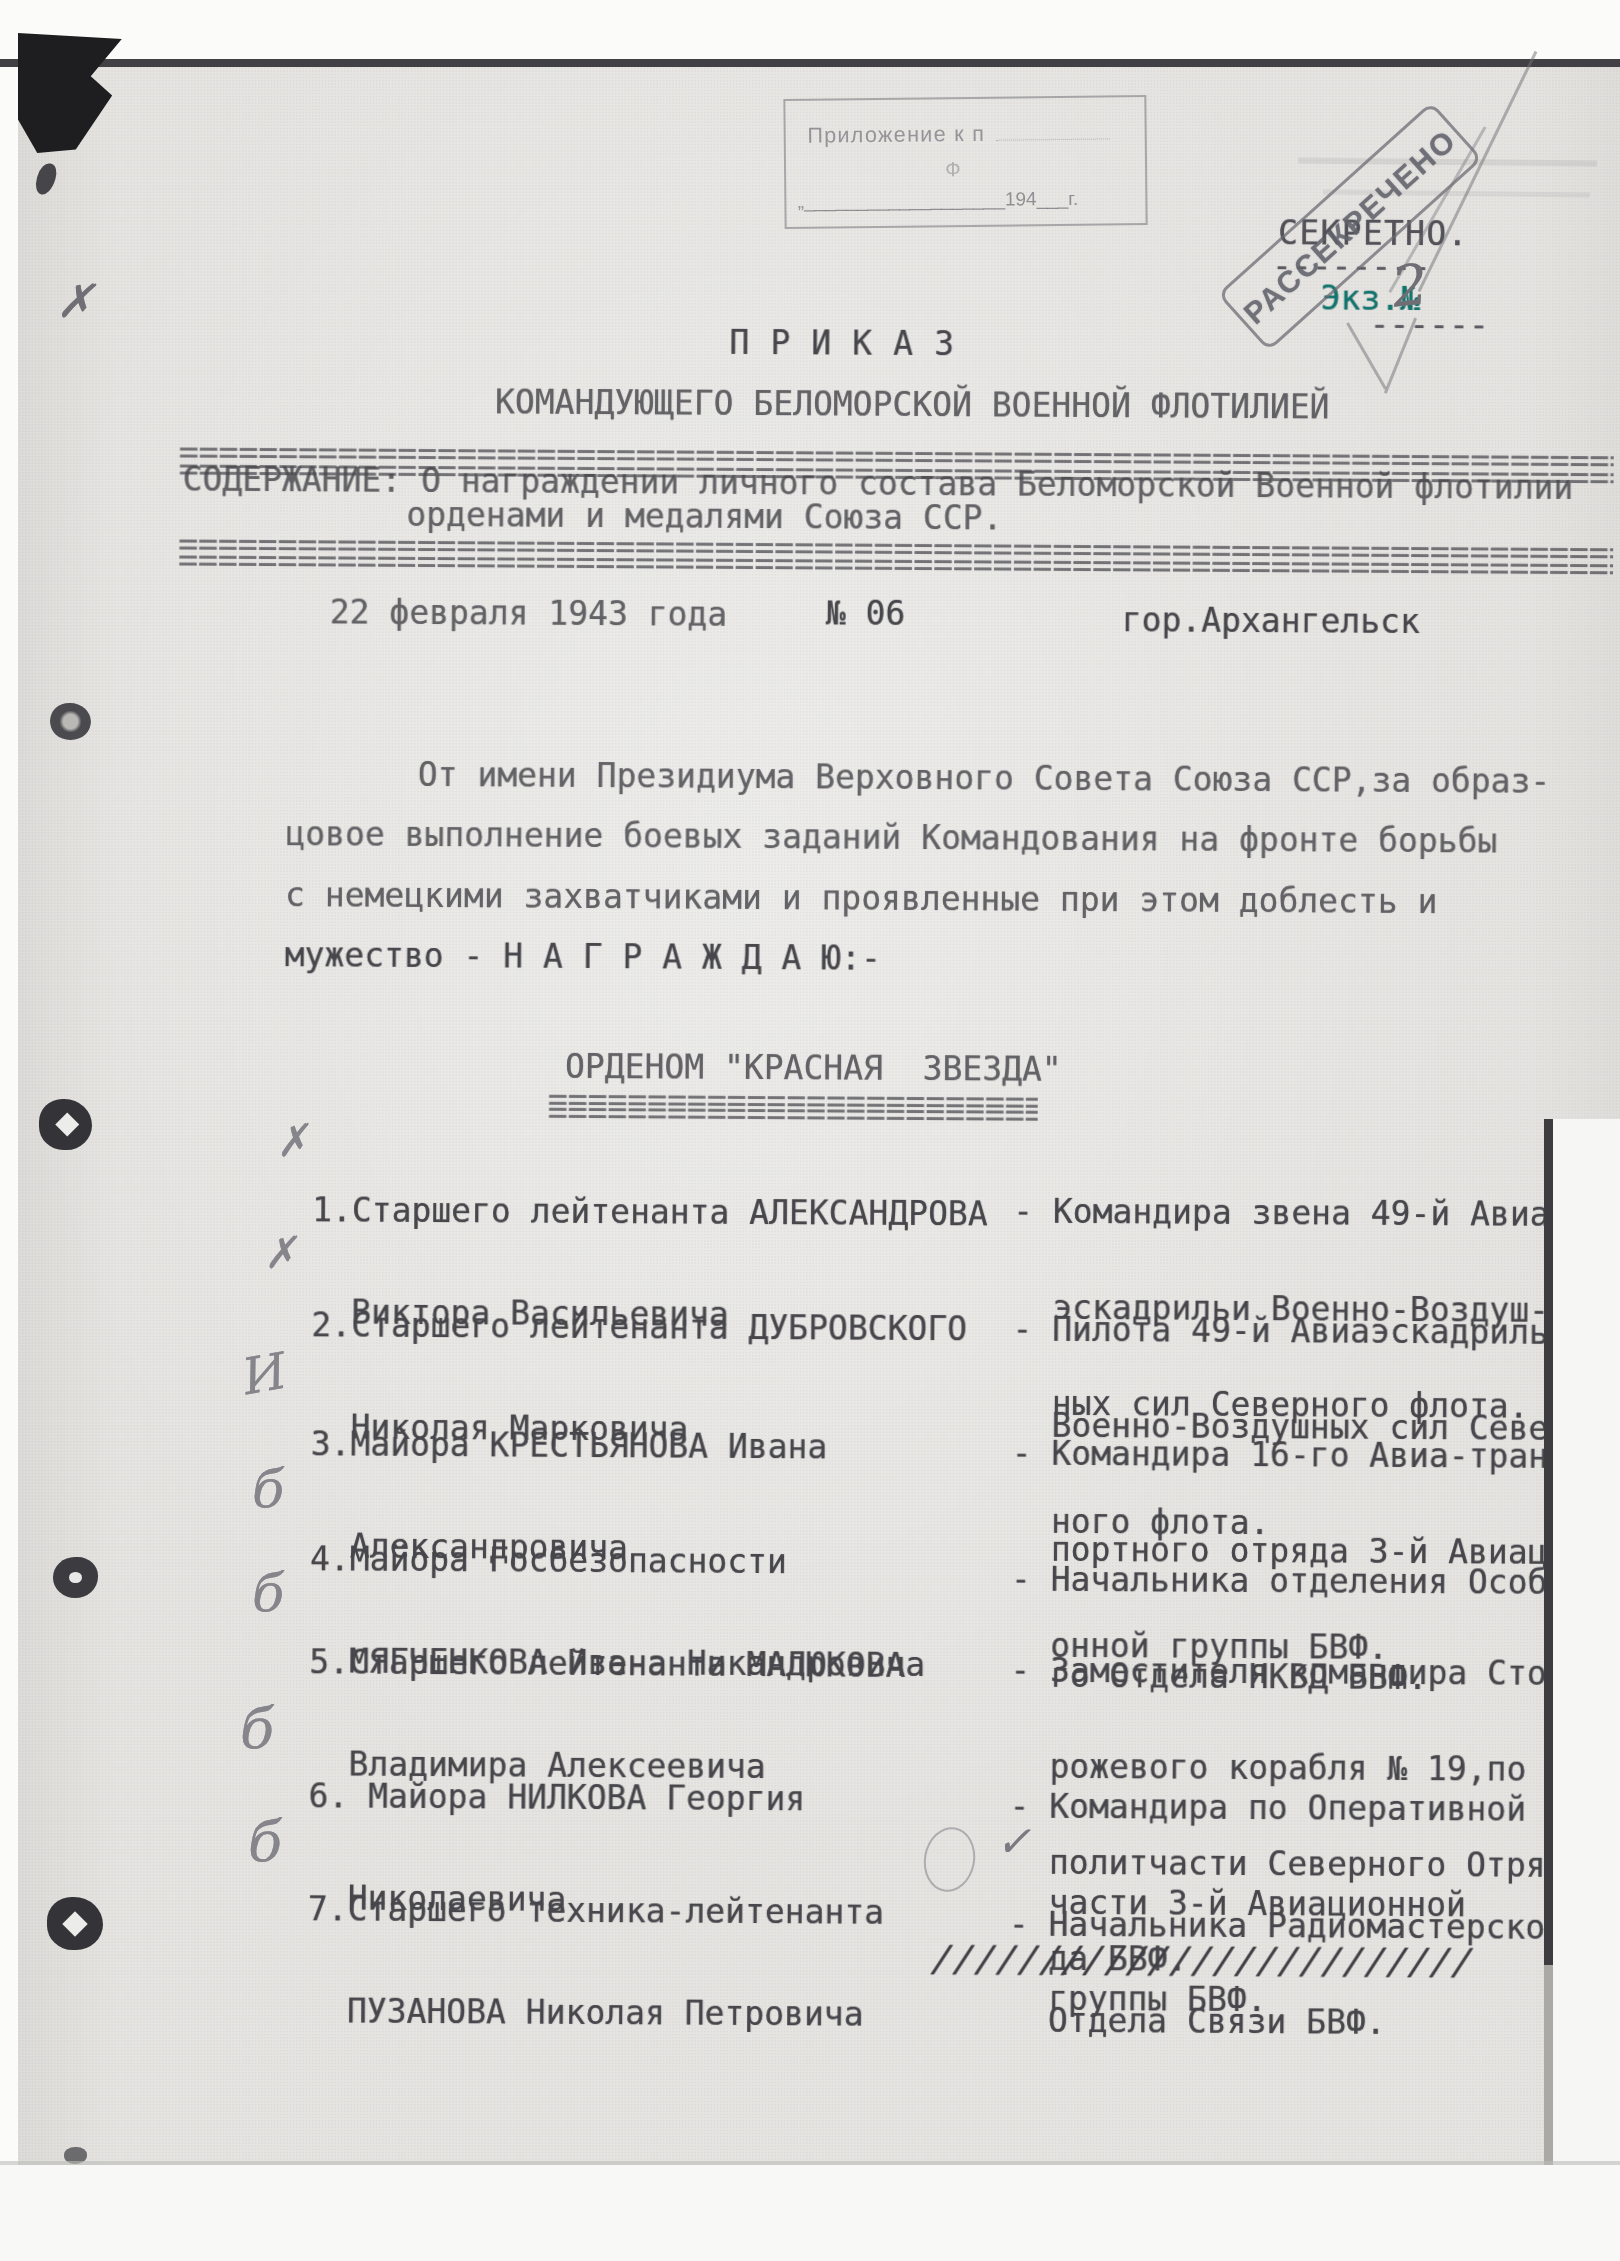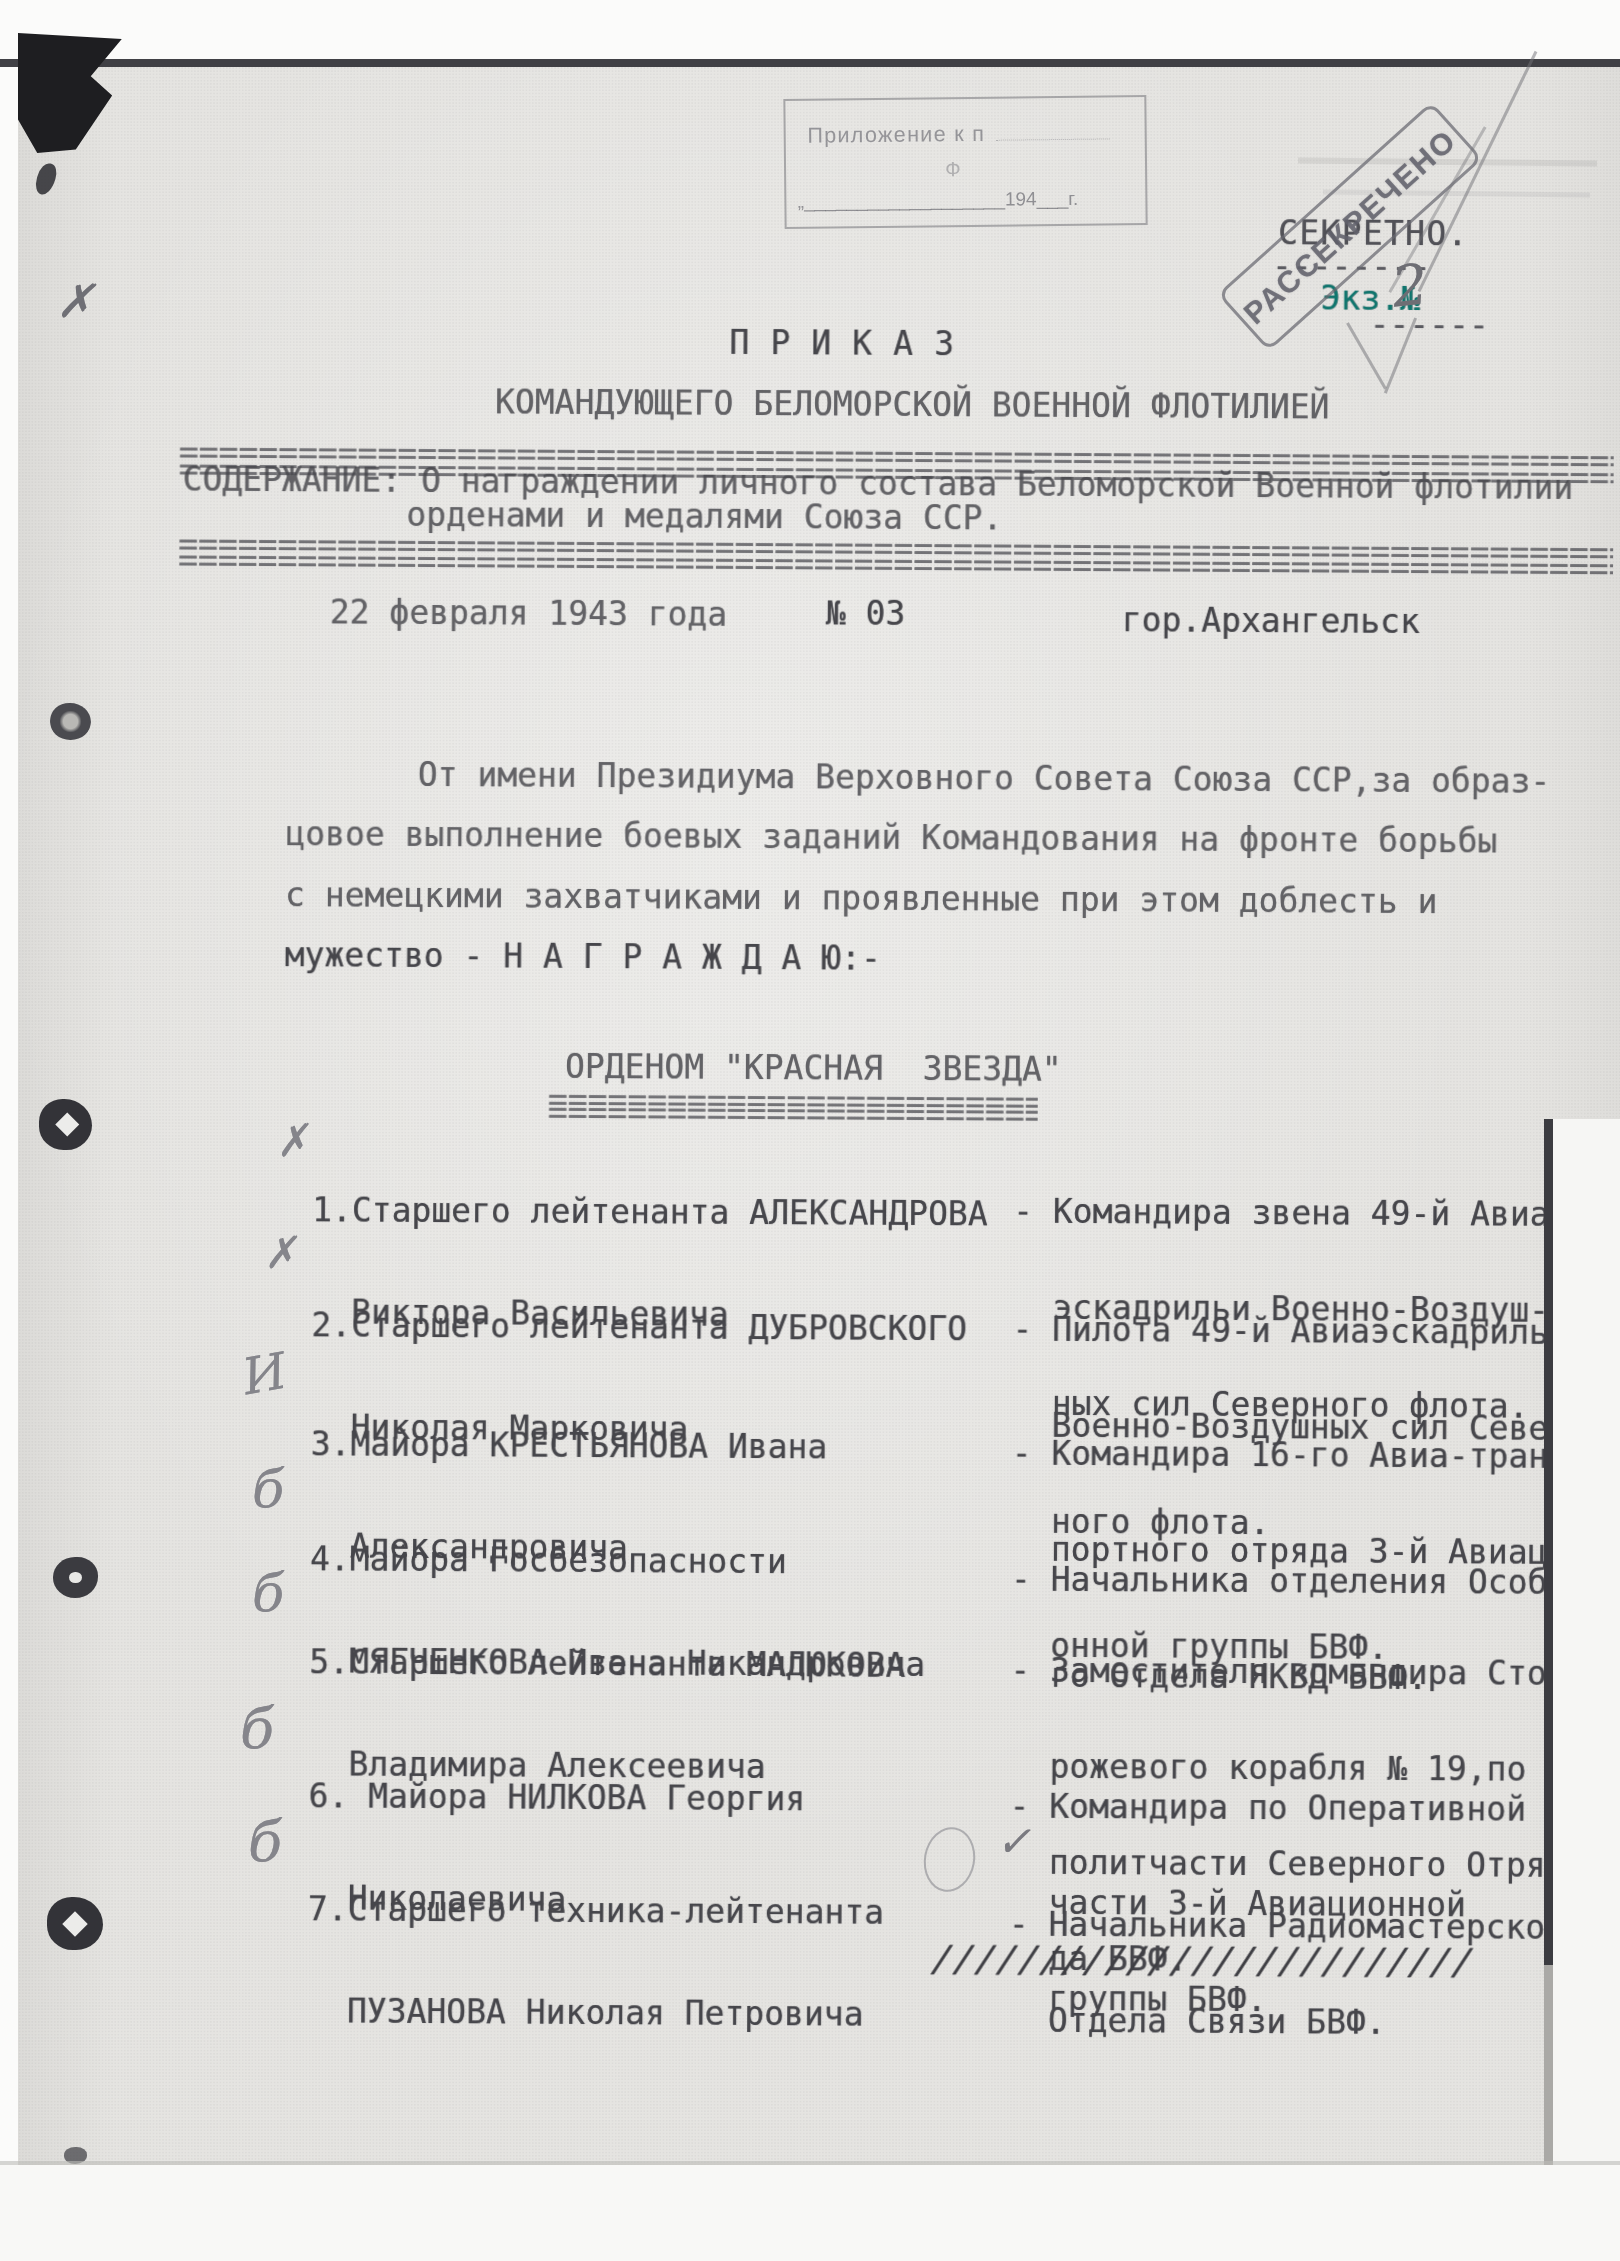--- a/index.html
+++ b/index.html
@@ -81,21 +81,21 @@
     <div class="t sep" style="left:179px;top:436px;">==============================================================================</div>
     <div class="t sep" style="left:179px;top:453px;">==============================================================================</div>
 
     <div class="t faded" style="left:183px;top:463px;">СОДЕРЖАНИЕ: О награждении личного состава Беломорской Военной флотилии</div>
     <div class="t faded" style="left:407px;top:497px;">орденами и медалями Союза ССР.</div>
 
     <div class="t sep" style="left:179px;top:528px;">==============================================================================</div>
     <div class="t sep" style="left:179px;top:544px;">==============================================================================</div>
 
     <div class="t faded" style="left:331px;top:595px;">22 февраля 1943 года</div>
-    <div class="t" style="left:827px;top:593px;">№ 03</div>
+    <div class="t" style="left:827px;top:593px;">№ 06</div>
     <div class="t" style="left:1123px;top:598px;">гор.Архангельск</div>
 
     <div class="t faded" style="left:420px;top:757px;">От имени Президиума Верховного Совета Союза ССР,за образ-</div>
     <div class="t faded" style="left:288px;top:817px;">цовое выполнение боевых заданий Командования на фронте борьбы</div>
     <div class="t faded" style="left:288px;top:878px;">с немецкими захватчиками и проявленные при этом доблесть и</div>
     <div class="t" style="left:288px;top:938px;">мужество - Н А Г Р А Ж Д А Ю:-</div>
 
     <div class="t faded" style="left:569px;top:1048px;">ОРДЕНОМ "КРАСНАЯ  ЗВЕЗДА"</div>
     <div class="t sep" style="left:552px;top:1081px;width:490px;">=========================</div>
     <div class="t sep" style="left:552px;top:1094px;width:490px;">=========================</div>

